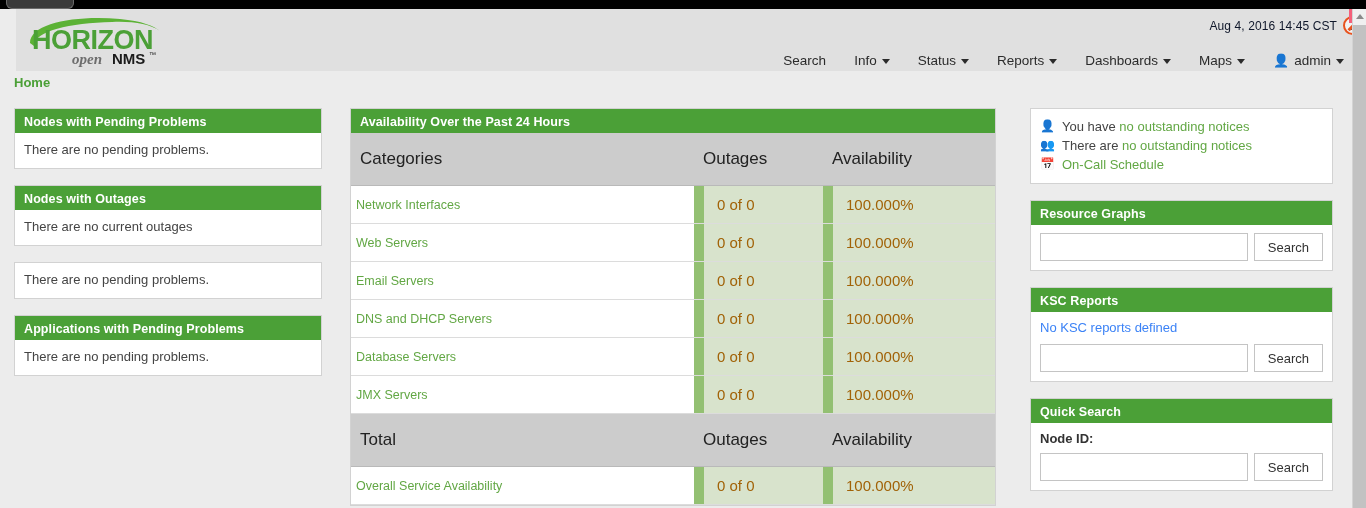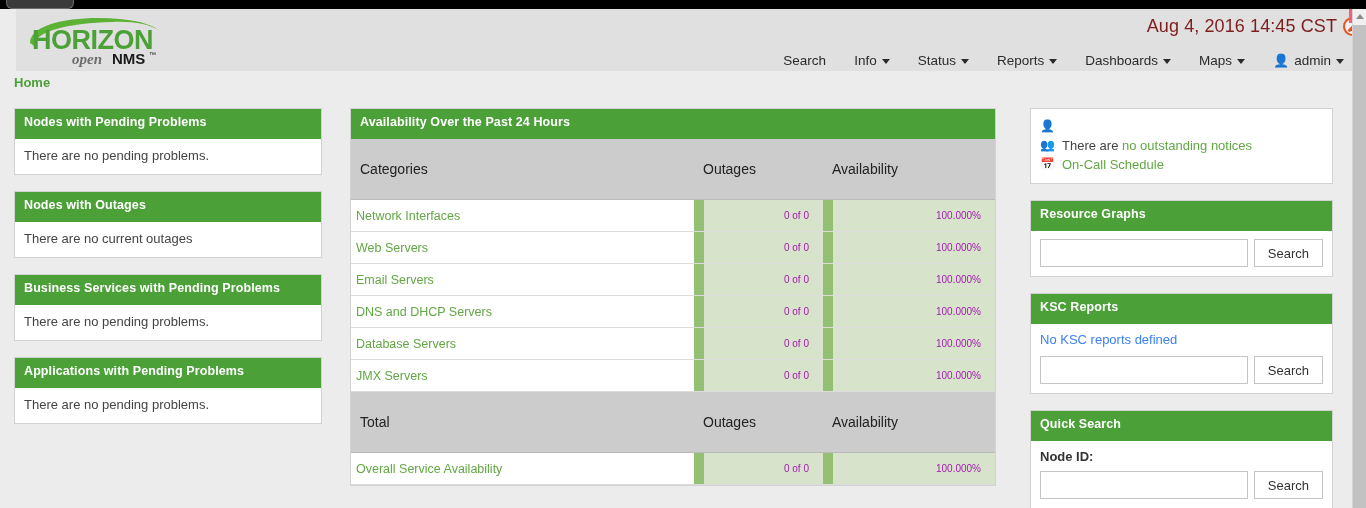--- a/index.html
+++ b/index.html
@@ -34,21 +34,21 @@
   .logo {
     position: absolute; left: 8px; top: 4px; width: 150px; height: 55px;
   }
   .logo svg { display: block; }
 
   .topbar-right {
     position: absolute; right: 6px; top: 7px;
     font-size: 12px; color: #333;
     display: flex; align-items: center; gap: 6px;
   }
-  .timestamp { font-size: 18px; color: #7f1d1d; letter-spacing: .1px; }
+  .timestamp { font-size: 12px; color: #0f172a; letter-spacing: .1px; }
   .notif-circle {
     width: 19px; height: 19px; border-radius: 50%;
     border: 2px solid #e8531f;
     position: relative; display: inline-block;
     background: #f3f3f3;
   }
   .notif-circle::after {
     content: ""; position: absolute; left: 50%; top: 1px;
     width: 2.5px; height: 13px; background: #e8531f;
     transform: translateX(-50%) rotate(45deg);
@@ -92,45 +92,45 @@
 
   .col-left   { position: absolute; left: 14px;   top: 5px; width: 308px; }
   .col-center { position: absolute; left: 350px;  top: 5px; width: 646px; }
   .col-right  { position: absolute; left: 1030px; top: 5px; width: 303px; }
 
   
   .panel { margin-bottom: 16px; background: #fff; border: 1px solid #d2d2d2; }
   .panel-head {
     background: #4ba037; color: #fff;
     font-size: 12.5px; font-weight: bold;
-    padding: 6px 9px 10px 9px;
+    padding: 6px 9px 4px 9px;
     letter-spacing: .1px;
   }
   .panel-body { padding: 9px 9px 11px 9px; font-size: 13px; color: #444; }
   .panel-body.tight { padding: 8px 9px 9px 9px; }
 
   
   .avail-panel { background: #fff; border: 1px solid #d2d2d2; }
   table.avail { width: 100%; border-collapse: collapse; font-size: 12.5px; }
   table.avail th {
     background: #cccccc; color: #222; font-weight: normal;
-    text-align: left; padding: 22px 9px; border-bottom: 1px solid #b9b9b9;
-    font-size: 14px;
+    text-align: left; padding: 16px 9px; border-bottom: 1px solid #b9b9b9;
+    font-size: 17px;
   }
   table.avail th.c-name { width: 343px; }
   table.avail th.c-out  { width: 129px; }
   table.avail th.c-avail{ }
   table.avail td { padding: 5px; border-bottom: 1px solid #dcdcdc; height: 28px; }
   td.cat-name {
     padding: 5px 9px; color: #62a744; background: #fff; font-size: 12.5px;
     cursor: pointer;
   }
   .bar-cell {
     padding: 0; background: #d8e3cc; position: relative;
-    text-align: right; color: #a21caf; font-size: 10px;
+    color: #a16207; font-size: 15px;
   }
   .bar-cell .accent {
     position: absolute; left: 0; top: 0; bottom: 0; width: 10px;
     background: #93c072;
   }
   .bar-cell .val { display: block; padding: 5px 9px 5px 18px; }
 
   
   .notif-row {
     display: flex; align-items: flex-start; gap: 7px;
@@ -252,21 +252,20 @@
         <div class="panel-head">Nodes with Pending Problems</div>
         <div class="panel-body">There are no pending problems.</div>
       </div>
 
       <div class="panel">
         <div class="panel-head">Nodes with Outages</div>
         <div class="panel-body">There are no current outages</div>
       </div>
 
       <div class="panel">
-        <div class="panel-head">Business Services with Pending Problems</div>
         <div class="panel-body">There are no pending problems.</div>
       </div>
 
       <div class="panel">
         <div class="panel-head">Applications with Pending Problems</div>
         <div class="panel-body">There are no pending problems.</div>
       </div>
 
     </div>
 
@@ -369,20 +368,21 @@
         </table>
       </div>
     </div>
 
     <div class="col-right">
 
       <div class="panel">
         <div class="panel-body tight">
           <div class="notif-row">
             <span class="ico">👤</span>
+            <span><span>You have </span><span class="glink">no outstanding notices</span></span>
           </div>
           <div class="notif-row">
             <span class="ico">👥</span>
             <span><span>There are </span><span class="glink">no outstanding notices</span></span>
           </div>
           <div class="notif-row">
             <span class="ico">📅</span>
             <span><span></span><span class="glink">On-Call Schedule</span></span>
           </div>
         </div>

